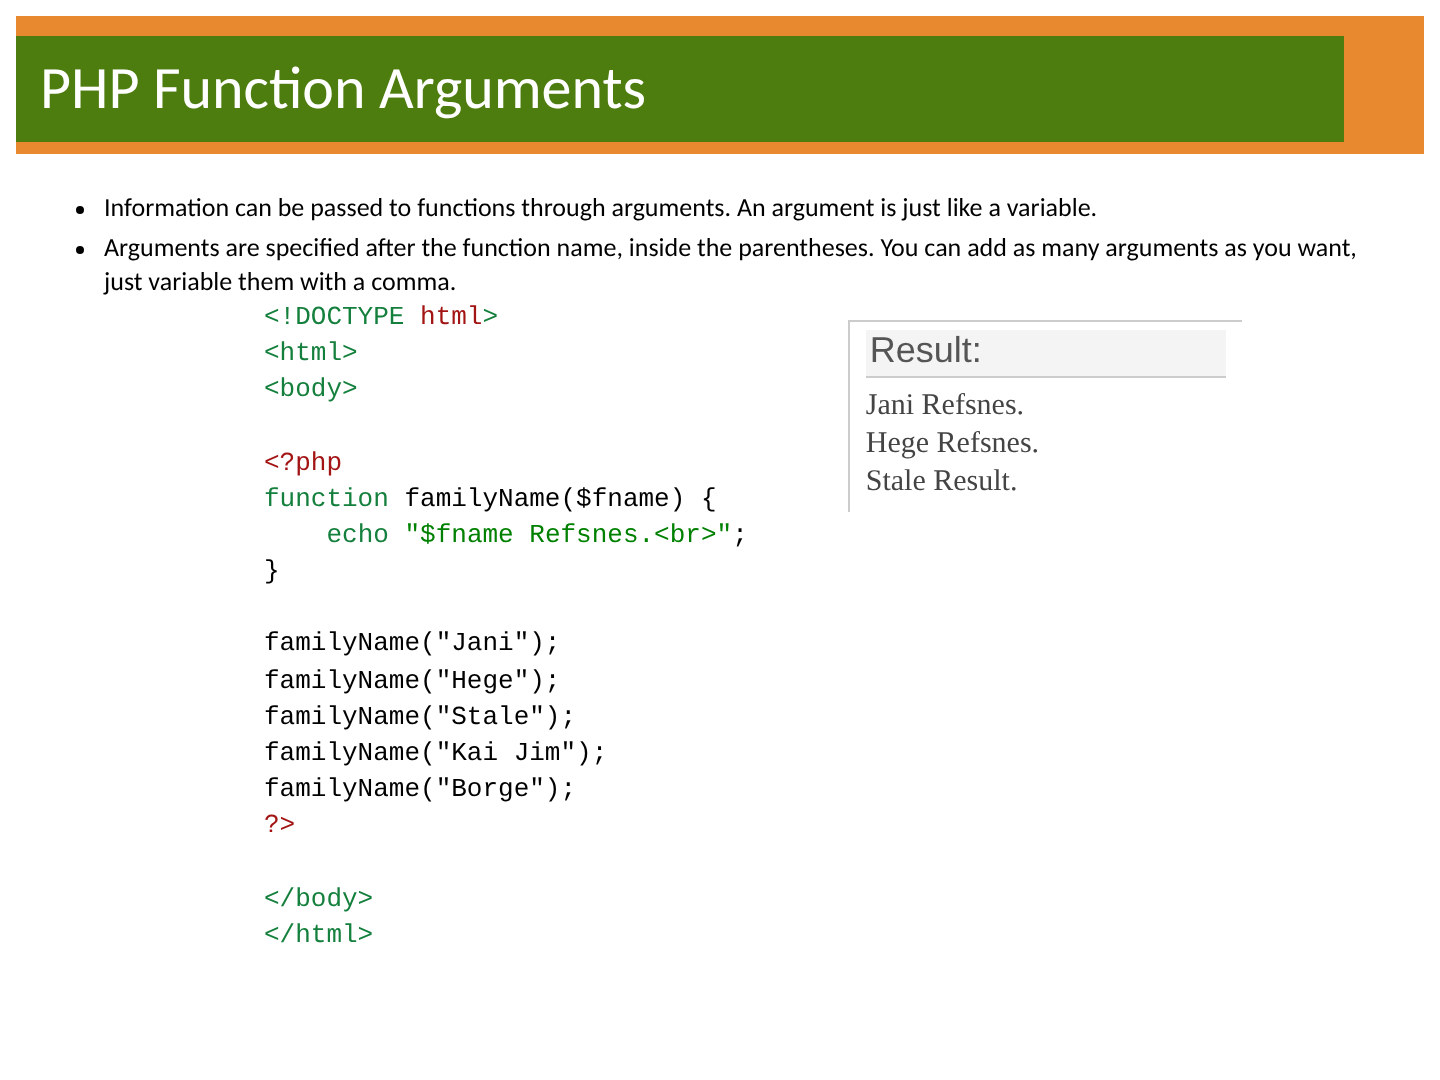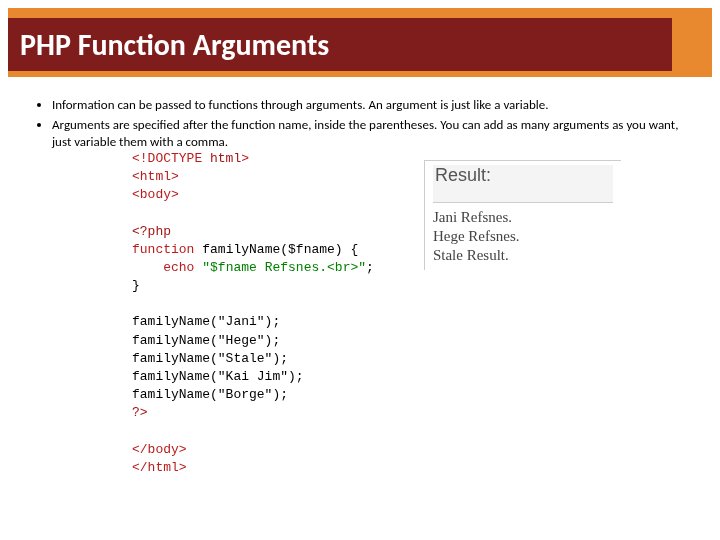--- a/index.html
+++ b/index.html
@@ -10,24 +10,24 @@
     font-family: Calibri, Arial, sans-serif;
     background: #fff;
     overflow: hidden;
   }
   .title-bar {
     background: #e8892f;
     padding: 10px 0 6px 0;
     margin: 8px 8px 0 8px;
   }
   .title-inner {
-    background: #7f1d1d;
+    background: #4d7c0f;
     color: #fff;
     font-size: 30px;
-    font-weight: bold;
+    font-weight: normal;
     padding: 8px 12px;
     margin: 0 0 0 0;
     width: 640px;
   }
   .content {
     padding: 20px 32px 0 32px;
   }
   ul.bullets {
     margin: 0;
     padding-left: 20px;
@@ -46,21 +46,21 @@
     margin-left: 100px;
   }
   .code-block {
     font-family: Consolas, "Courier New", monospace;
     font-size: 13px;
     line-height: 1.4;
     white-space: pre;
     color: #000;
   }
   .kw-red { color: #a31515; }
-  .kw-blue { color: #b91c1c; }
+  .kw-blue { color: #15803d; }
   .kw-green { color: #008000; }
   .kw-black { color: #000; }
   .result-box {
     margin-left: 50px;
     margin-top: 10px;
     font-family: Georgia, 'Times New Roman', serif;
     font-size: 15px;
     color: #444;
     border-left: 1px solid #ccc;
     border-top: 1px solid #ccc;
@@ -68,21 +68,21 @@
     width: 180px;
     background: #fff;
   }
   .result-label {
     font-family: Arial, sans-serif;
     font-size: 18px;
     color: #555;
     margin-bottom: 6px;
     padding-left: 2px;
     border-bottom: 1px solid #ccc;
-    padding-bottom: 16px;
+    padding-bottom: 2px;
     background: #f4f4f4;
   }
   .result-line {
     margin: 2px 0;
   }
 </style>
 </head>
 <body>
 
 <div class="title-bar">

